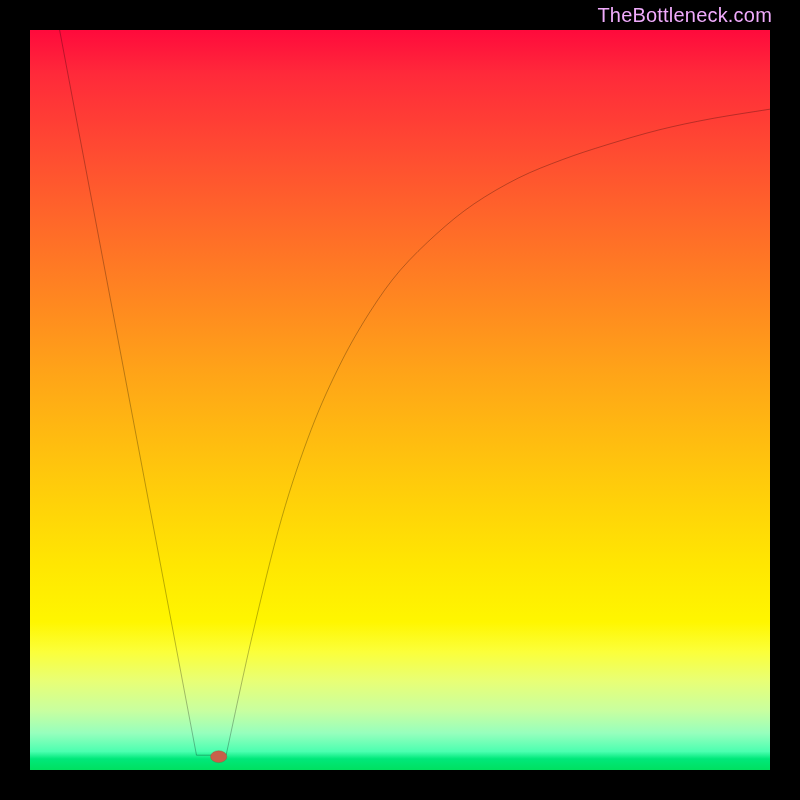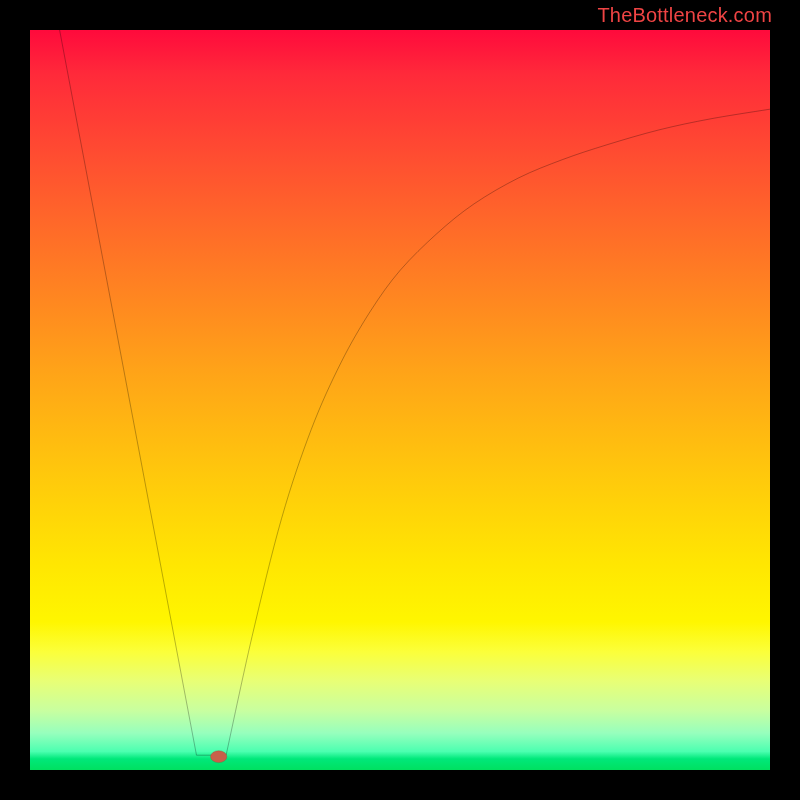--- a/index.html
+++ b/index.html
@@ -46,21 +46,21 @@
     position: absolute;
     left: 0;
     top: 0;
     width: 740px;
     height: 740px;
   }
   .watermark {
     position: absolute;
     top: 4px;
     right: 28px;
-    color: #ef4444;
+    color: #f0abfc;
     font-size: 20px;
     font-weight: 500;
     letter-spacing: 0.2px;
     user-select: none;
   }
 </style>
 </head>
 <body>
 
 <div class="frame">

